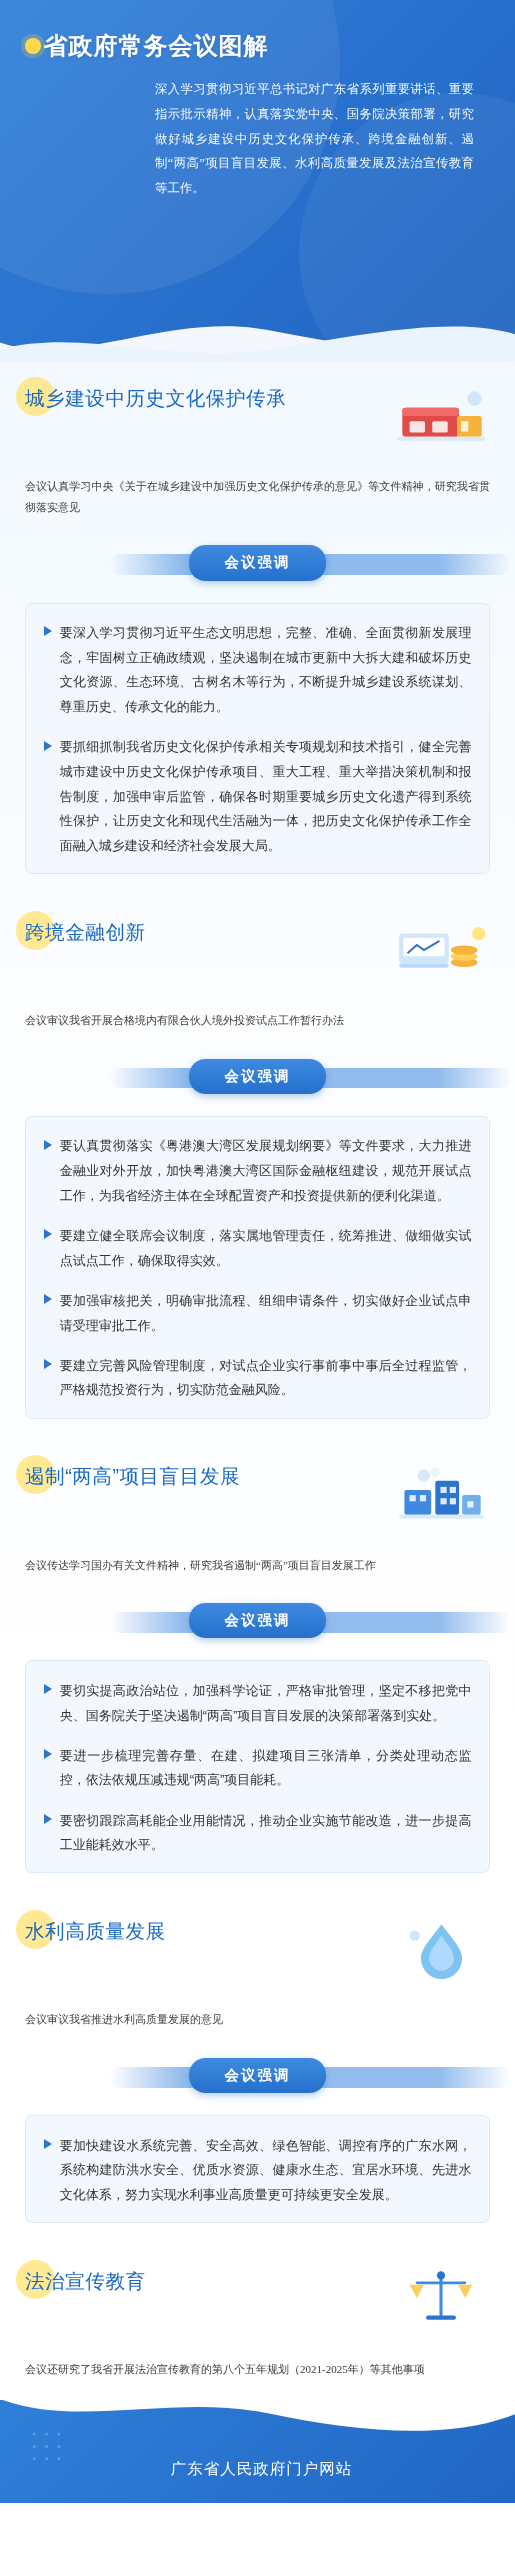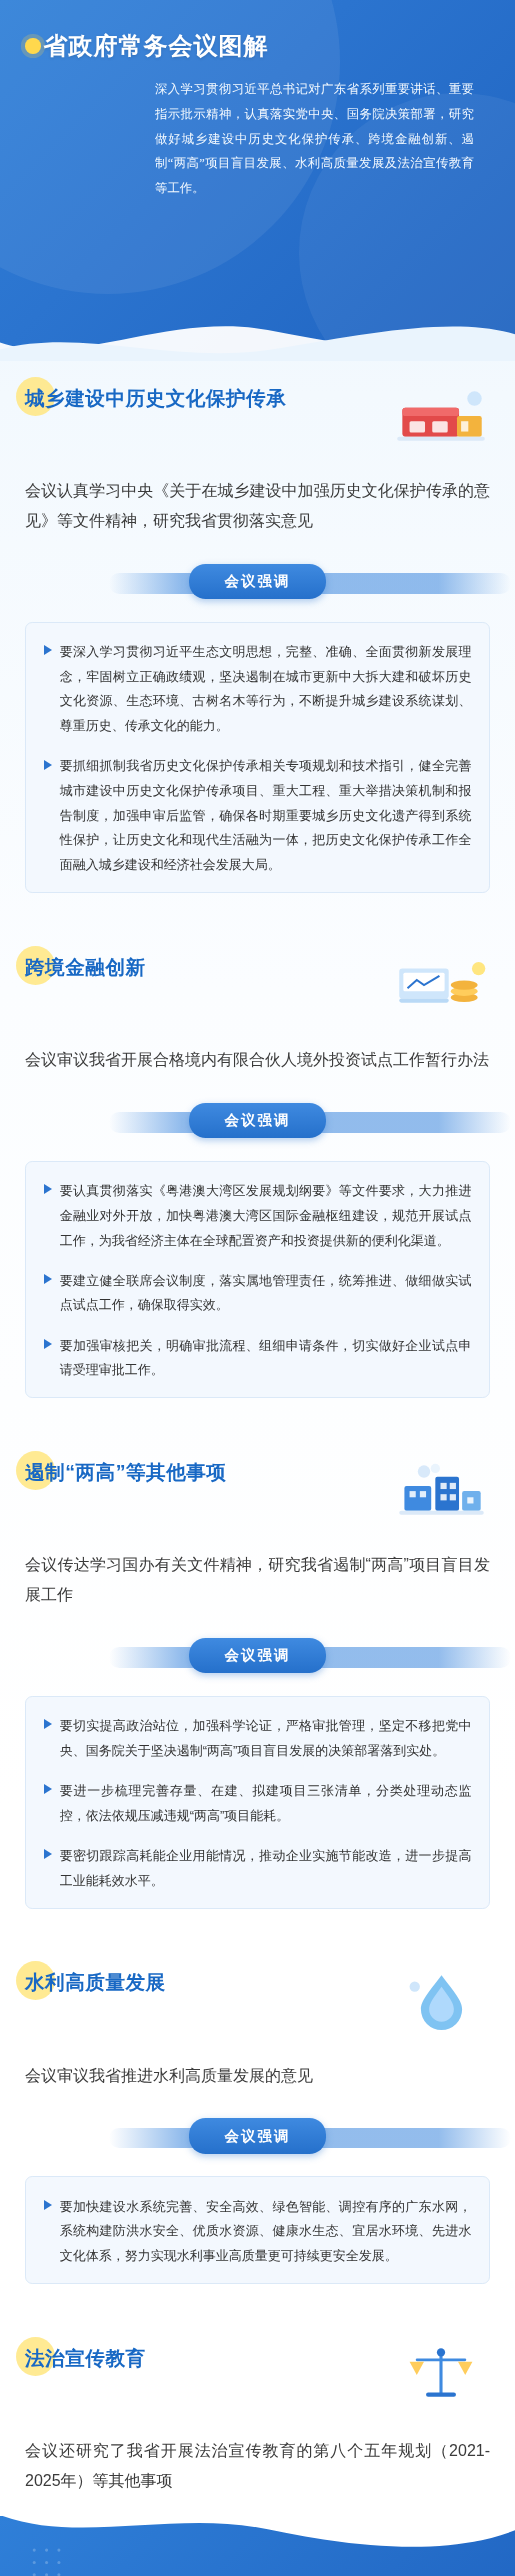--- a/index.html
+++ b/index.html
@@ -115,39 +115,40 @@
     width: 39px; height: 39px;
     border-radius: 50%;
     background: #ffe680;
     opacity: 0.85;
     z-index: 0;
   }
   .sec-title {
     position: relative;
     z-index: 1;
     font-size: 19.6px;
-    font-weight: bold;
+    font-weight: normal;
     color: #1868c4;
     letter-spacing: 0.5px;
   }
   .sec-underline {
     position: relative;
     z-index: 1;
     margin-top: 4.1px;
     width: 100%;
     height: 5.2px;
     background: linear-gradient(90deg, #bfe0ff 0%, rgba(191,224,255,0) 100%);
     border-radius: 2.6px;
   }
   .sec-lead {
     margin: 14.4px 25px 0 25px;
-    font-size: 16px;
+    font-size: 11px;
     line-height: 1.85;
     color: #3b3b3b;
     text-align: justify;
+    font-family: Liberation Serif, serif;
   }
 
   
   .ribbon-wrap {
     position: relative;
     margin: 23px auto 15.5px auto;
     width: 411px;
     height: 47px;
   }
   .ribbon-bar {
@@ -169,21 +170,21 @@
     font-weight: bold;
     letter-spacing: 2.1px;
     padding: 8.2px 36px;
     border-radius: 16.5px;
     box-shadow: 0 2.6px 7.2px rgba(37,112,203,0.35);
     white-space: nowrap;
   }
 
   
   .card {
-    margin: 16px 25px;
+    margin: 0 25px;
     background: #f3f8fe;
     border: 0.5px solid #dbe9f8;
     border-radius: 7.2px;
     padding: 17.5px 17.5px 14.4px 17.5px;
   }
   .bullet {
     display: flex;
     gap: 8.2px;
     margin-bottom: 15.5px;
   }
@@ -332,28 +333,32 @@
         <span class="txt">要认真贯彻落实《粤港澳大湾区发展规划纲要》等文件要求，大力推进金融业对外开放，加快粤港澳大湾区国际金融枢纽建设，规范开展试点工作，为我省经济主体在全球配置资产和投资提供新的便利化渠道。</span>
       </div>
       <div class="bullet">
         <span class="arrow"></span>
         <span class="txt">要建立健全联席会议制度，落实属地管理责任，统筹推进、做细做实试点试点工作，确保取得实效。</span>
       </div>
       <div class="bullet">
         <span class="arrow"></span>
         <span class="txt">要加强审核把关，明确审批流程、组细申请条件，切实做好企业试点申请受理审批工作。</span>
       </div>
+      <div class="bullet">
+        <span class="arrow"></span>
+        <span class="txt">要建立完善风险管理制度，对试点企业实行事前事中事后全过程监管，严格规范投资行为，切实防范金融风险。</span>
+      </div>
     </div>
   </div>
 
   <div class="section">
     <div class="sec-head">
       <span class="sec-title-wrap">
         <span class="sec-blob"></span>
-        <span class="sec-title">遏制“两高”等其他事项</span>
+        <span class="sec-title">遏制“两高”项目盲目发展</span>
         <span class="sec-underline"></span>
       </span>
       <svg class="illus" viewBox="0 0 190 130">
         <rect x="24" y="62" width="52" height="48" rx="4" fill="#3f8ae0"></rect>
         <rect x="84" y="44" width="46" height="66" rx="4" fill="#2b74cf"></rect>
         <rect x="136" y="72" width="36" height="38" rx="4" fill="#6fb0ec"></rect>
         <rect x="34" y="72" width="12" height="12" fill="#fff" opacity=".85"></rect>
         <rect x="54" y="72" width="12" height="12" fill="#fff" opacity=".85"></rect>
         <rect x="94" y="56" width="12" height="12" fill="#fff" opacity=".85"></rect>
         <rect x="112" y="56" width="12" height="12" fill="#fff" opacity=".85"></rect>

